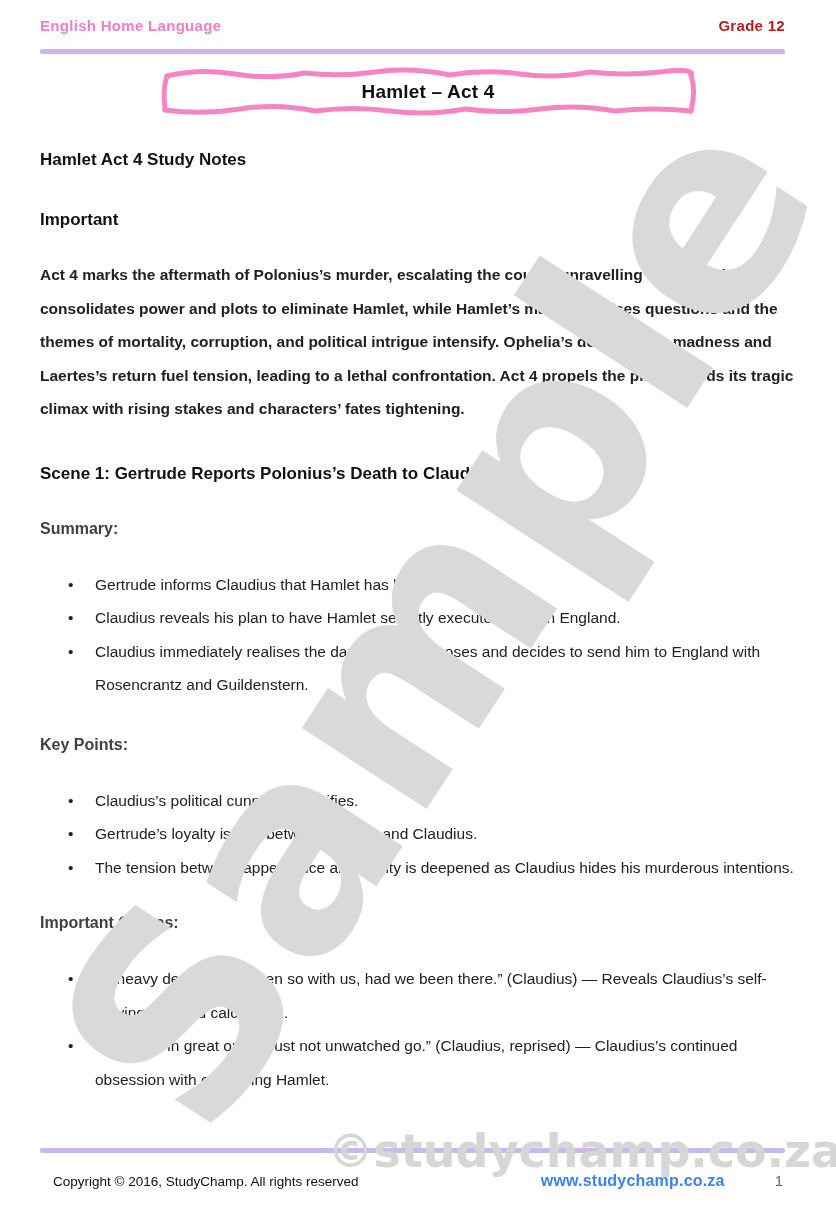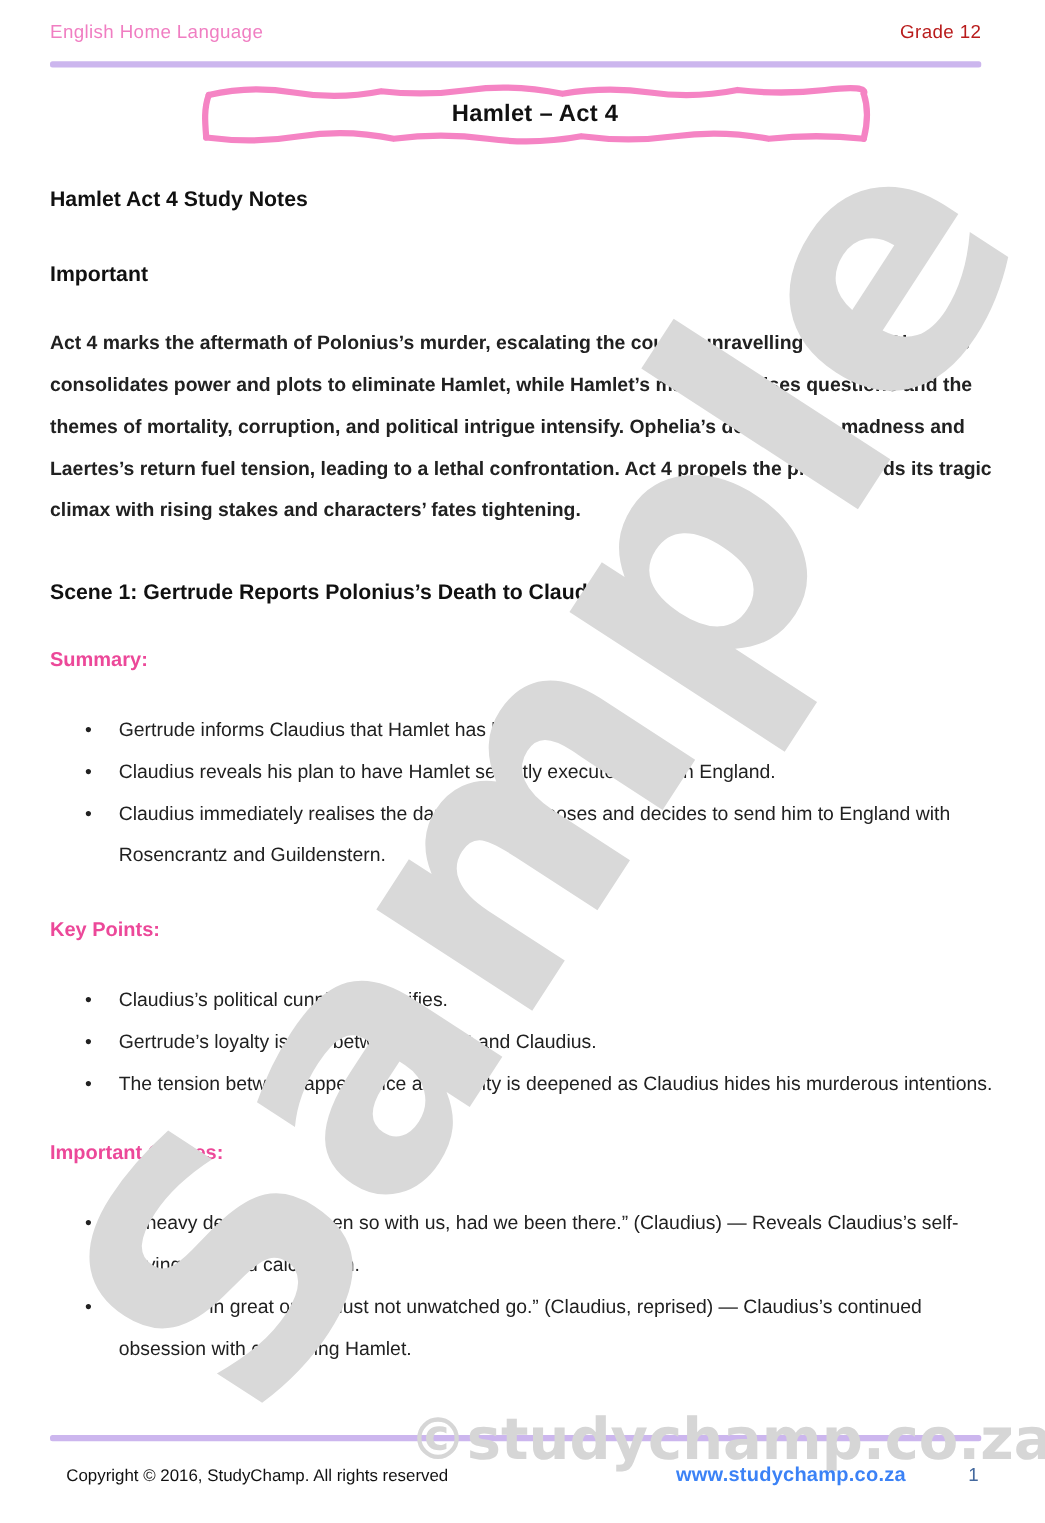--- a/index.html
+++ b/index.html
@@ -6,21 +6,21 @@
   .page {
     position:relative; width:836px; height:1218px; margin:0 auto;
     background:#ffffff; overflow:hidden;
     font-family:"Liberation Sans", sans-serif; color:#212121;
   }
 
   
   .header {
     position:absolute; top:17px; left:40px; width:745px;
     display:flex; justify-content:space-between; align-items:flex-start;
-    font-size:15px; font-weight:normal; letter-spacing:0.3px;
+    font-size:15px; font-weight:bold; letter-spacing:0.3px;
   }
   .subject { color:#f07ec2; }
   .grade   { color:#b91c1c; }
   .header-rule {
     position:absolute; top:49px; left:40px; width:745px; height:5px;
     background:#ccb6ee; border-radius:2px;
   }
 
   
   .title-box { position:absolute; top:63px; left:155px; width:546px; height:58px; z-index:7; }
@@ -28,21 +28,21 @@
   .title-text {
     position:absolute; top:0; left:0; right:0; bottom:0;
     display:flex; align-items:center; justify-content:center;
     font-size:19px; font-weight:bold; color:#111111; letter-spacing:0.2px;
   }
 
   
   .content { position:absolute; top:148px; left:40px; width:758px; z-index:1; }
   .h-main    { font-size:17px; font-weight:bold; line-height:24px; margin:0; color:#111; }
   .h-section { font-size:17px; font-weight:bold; line-height:24px; margin:36px 0 0 0; color:#111; }
-  .h-sub     { font-size:16px; font-weight:bold; line-height:22px; margin:32px 0 0 0; color:#ec4899; }
+  .h-sub     { font-size:16px; font-weight:bold; line-height:22px; margin:32px 0 0 0; color:#404040; }
   .h-sub.tight { margin-top:28px; }
   .para { font-size:15.5px; line-height:33.5px; margin:26px 0 0 0;font-weight:bold; }
   ul.blist { list-style:none; margin:28px 0 0 0; padding:0; font-size:15.5px; line-height:33.5px; }
   ul.blist li { position:relative; padding-left:55px; }
   ul.blist li::before {
     content:"\2022"; position:absolute; left:28px; top:0; color:#212121; font-size:15.5px;
   }
 
   
   .wm-diagonal {

